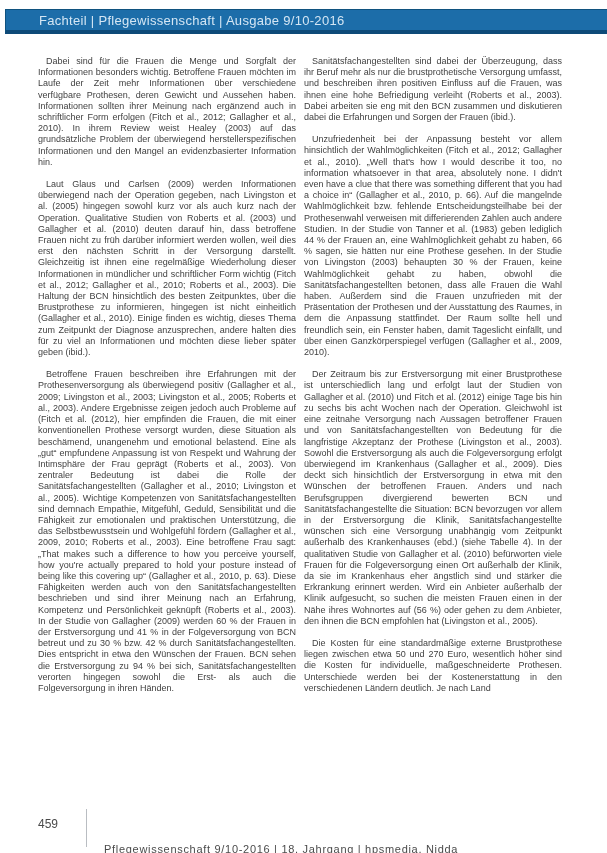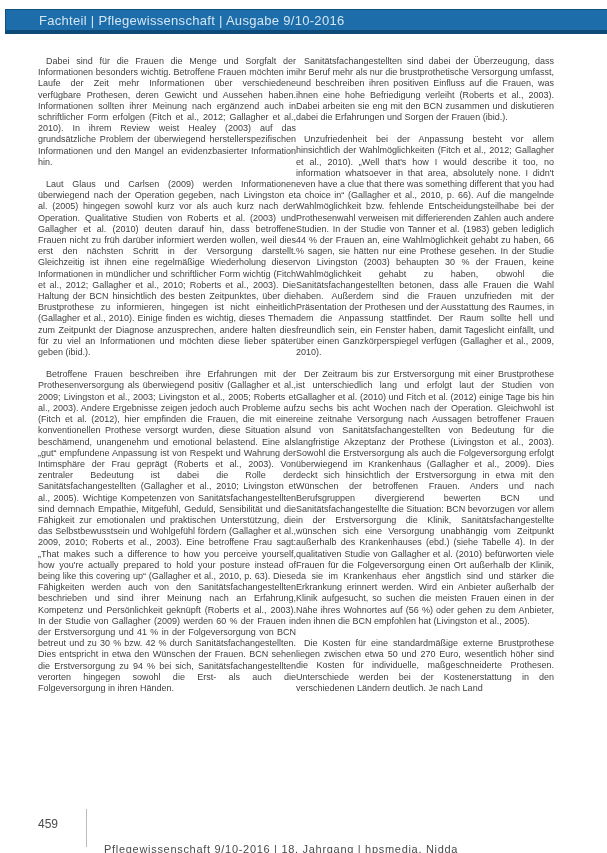--- a/index.html
+++ b/index.html
@@ -22,21 +22,21 @@
   }
   .header-bar-text {
     color: #d4e6f4;
     font-size: 13px;
     letter-spacing: 0.3px;
   }
   .content {
     position: absolute;
     left: 38px; top: 56px; width: 533px;
     display: flex;
-    gap: 0;
+    gap: 8px;
   }
   .col {
     width: 258px;
     font-size: 9px;
     line-height: 11.2px;
     text-align: justify;
     color: #3f3f3f;
   }
   .col p {
     margin: 0 0 11px 0;

